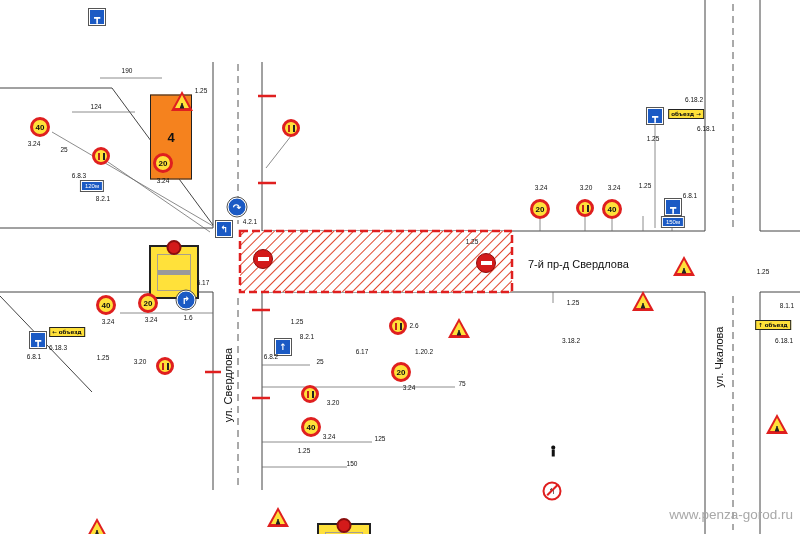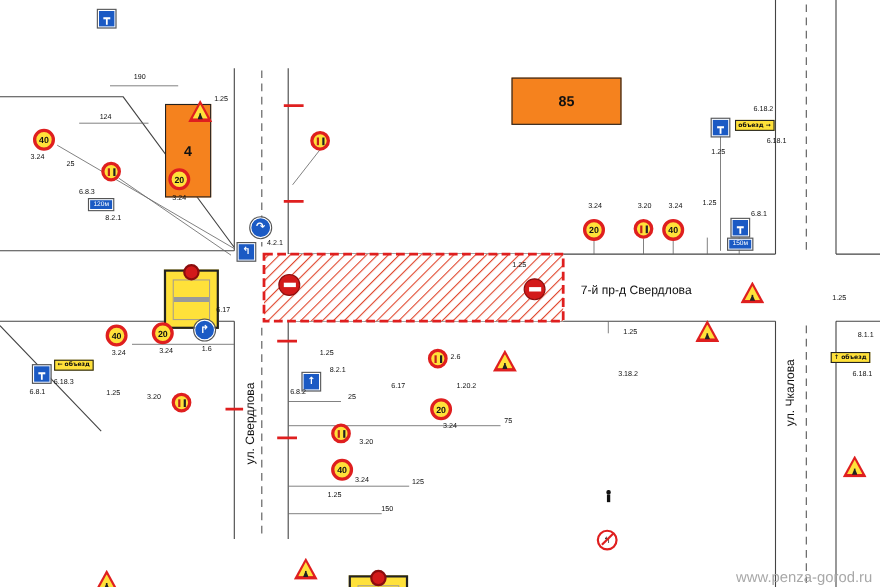--- a/index.html
+++ b/index.html
@@ -56,21 +56,21 @@
         width:2.5px;height:7px;background:#111;}
   
   .building{background:#f5821e;border:1.5px solid #222;}
   .building .g{font:700 13px "Liberation Sans",sans-serif;color:#111;}
   
   .lbl{position:absolute;transform:translate(-50%,-50%);font:6.5px/1 "Liberation Sans",sans-serif;
         color:#111;white-space:nowrap;z-index:4;}
   
   .street{position:absolute;font:11px "Liberation Sans",sans-serif;color:#111;white-space:nowrap;z-index:2;}
   .street.vert{transform:translate(-50%,-50%) rotate(-90deg);}
-  .watermark{position:absolute;right:7px;bottom:2px;font:13.5px "Liberation Sans",sans-serif;
+  .watermark{position:absolute;right:7px;bottom:12px;font:13.5px "Liberation Sans",sans-serif;
         color:#a8a8a8;z-index:5;}
 </style>
 </head>
 <body>
 
 <div id="stage">
 
   <svg id="road-svg" width="800" height="534">
     <defs>
       <pattern id="hatch" width="7" height="7" patternUnits="userSpaceOnUse" patternTransform="rotate(45)">
@@ -218,23 +218,20 @@
         <span class="g"></span>
       </div>
       <div class="sign speed" style="left: 401px; top: 372px;">
         <span class="g">20</span>
       </div>
       <div class="sign twobar" style="left: 310px; top: 394px;">
         <span class="g"></span>
       </div>
       <div class="sign speed" style="left: 311px; top: 427px;">
         <span class="g">40</span>
-      </div>
-      <div class="sign building" style="left: 515px; top: 92px; width: 100px; height: 43px;">
-        <span class="g">85</span>
       </div>
       <div class="lbl" style="left: 127px; top: 71px;">190</div>
       <div class="lbl" style="left: 96px; top: 107px;">124</div>
       <div class="lbl" style="left: 34px; top: 144px;">3.24</div>
       <div class="lbl" style="left: 64px; top: 150px;">25</div>
       <div class="lbl" style="left: 79px; top: 176px;">6.8.3</div>
       <div class="lbl" style="left: 103px; top: 199px;">8.2.1</div>
       <div class="lbl" style="left: 201px; top: 91px;">1.25</div>
       <div class="lbl" style="left: 163px; top: 181px;">3.24</div>
       <div class="lbl" style="left: 250px; top: 222px;">4.2.1</div>

